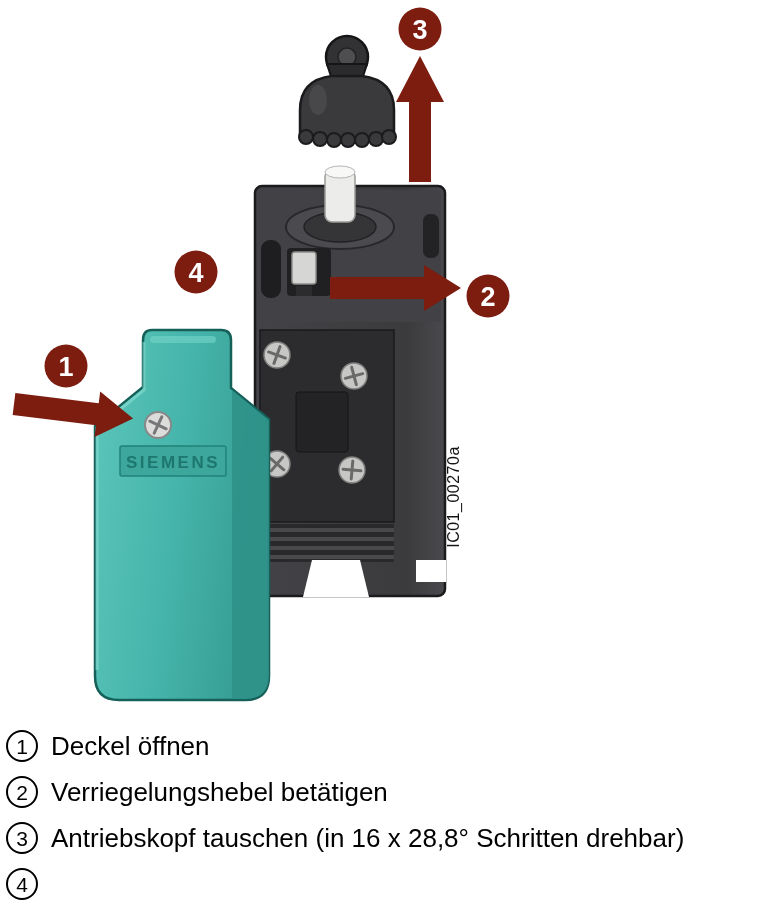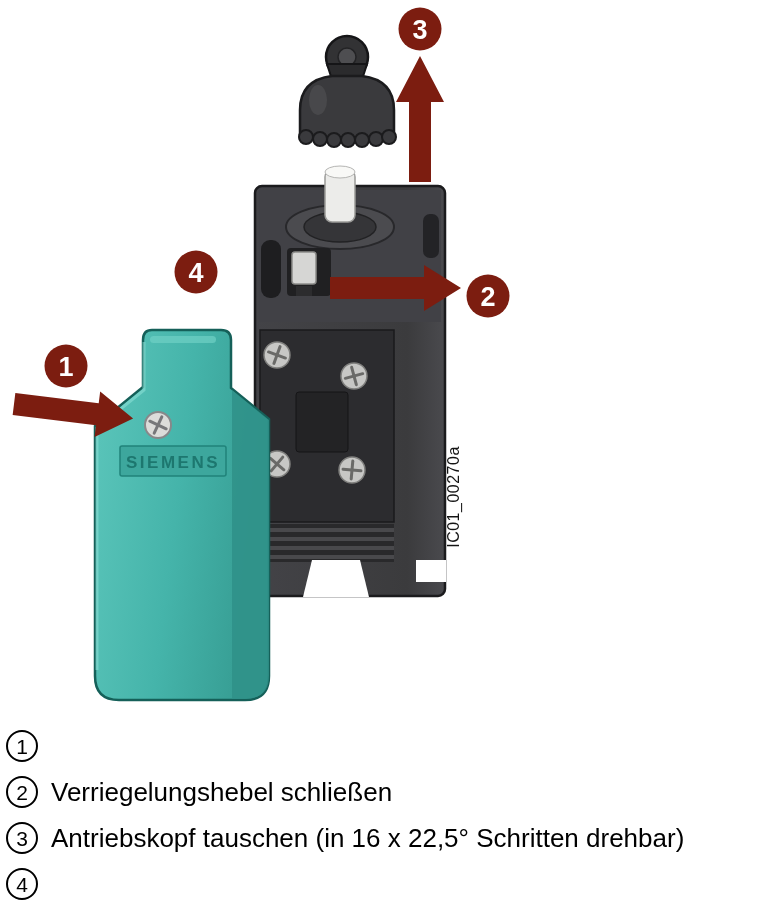--- a/index.html
+++ b/index.html
@@ -188,27 +188,28 @@
       <g>
         <circle cx="66" cy="366" r="21.5" fill="#7c1d10"></circle>
         <text class="badge-num" x="66" y="375.5" text-anchor="middle">1</text>
       </g>
     </svg>
   </div>
 
   <div class="legend">
     <div class="legend-row">
       <div class="legend-num">1</div>
+      <div class="legend-text">Deckel öffnen</div>
     </div>
     <div class="legend-row">
       <div class="legend-num">2</div>
-      <div class="legend-text">Verriegelungshebel schließen</div>
+      <div class="legend-text">Verriegelungshebel betätigen</div>
     </div>
     <div class="legend-row">
       <div class="legend-num">3</div>
-      <div class="legend-text">Antriebskopf tauschen (in 16 x 22,5° Schritten drehbar)</div>
+      <div class="legend-text">Antriebskopf tauschen (in 16 x 28,8° Schritten drehbar)</div>
     </div>
     <div class="legend-row">
       <div class="legend-num">4</div>
     </div>
   </div>
 
 </div>
 
 </body></html>

